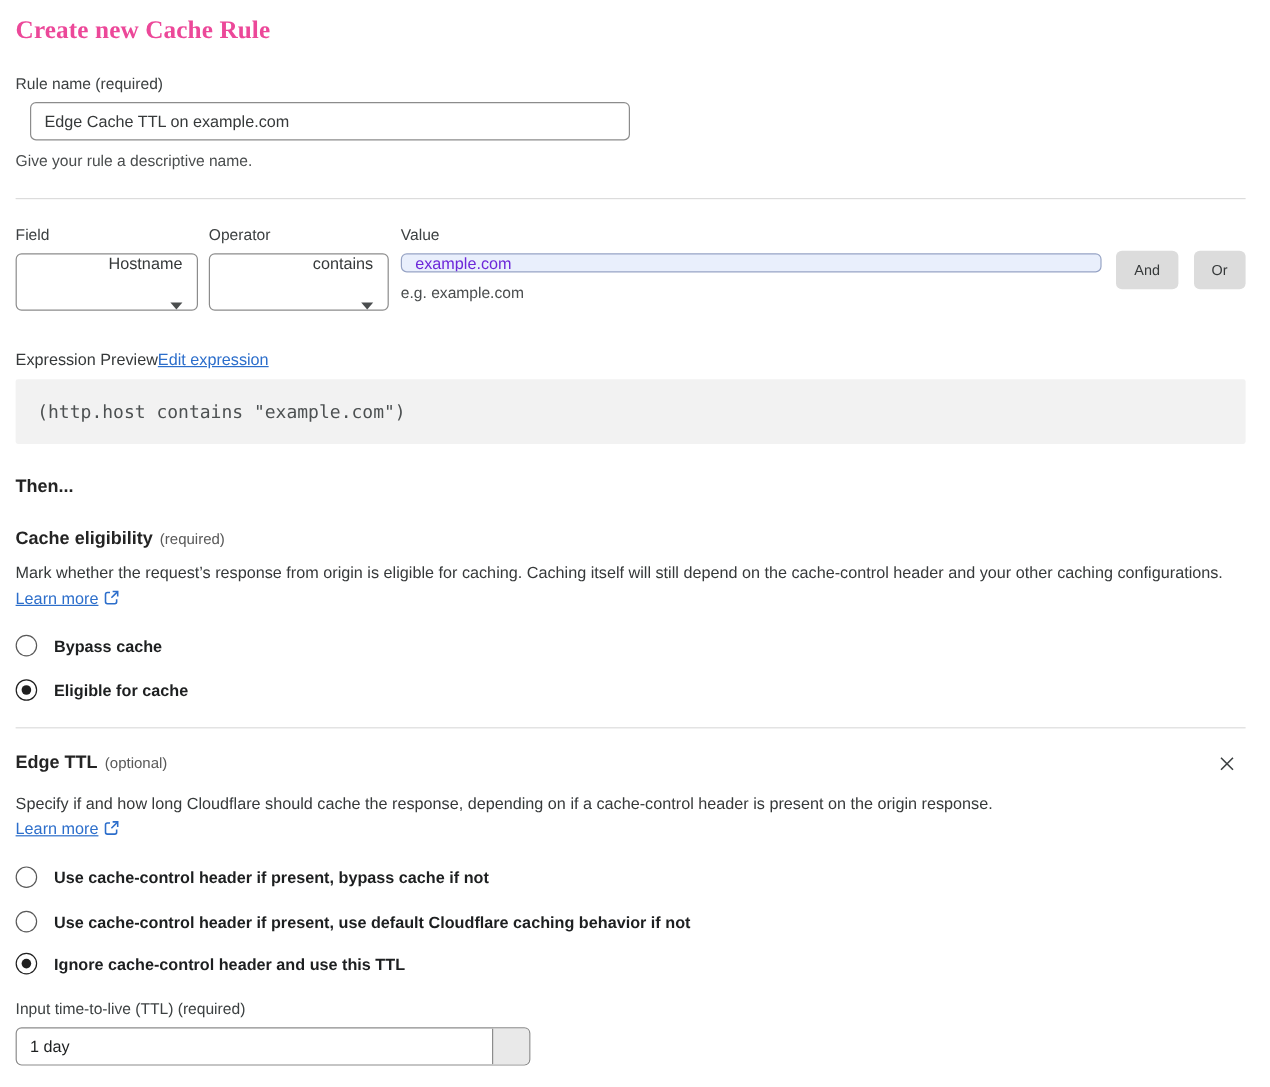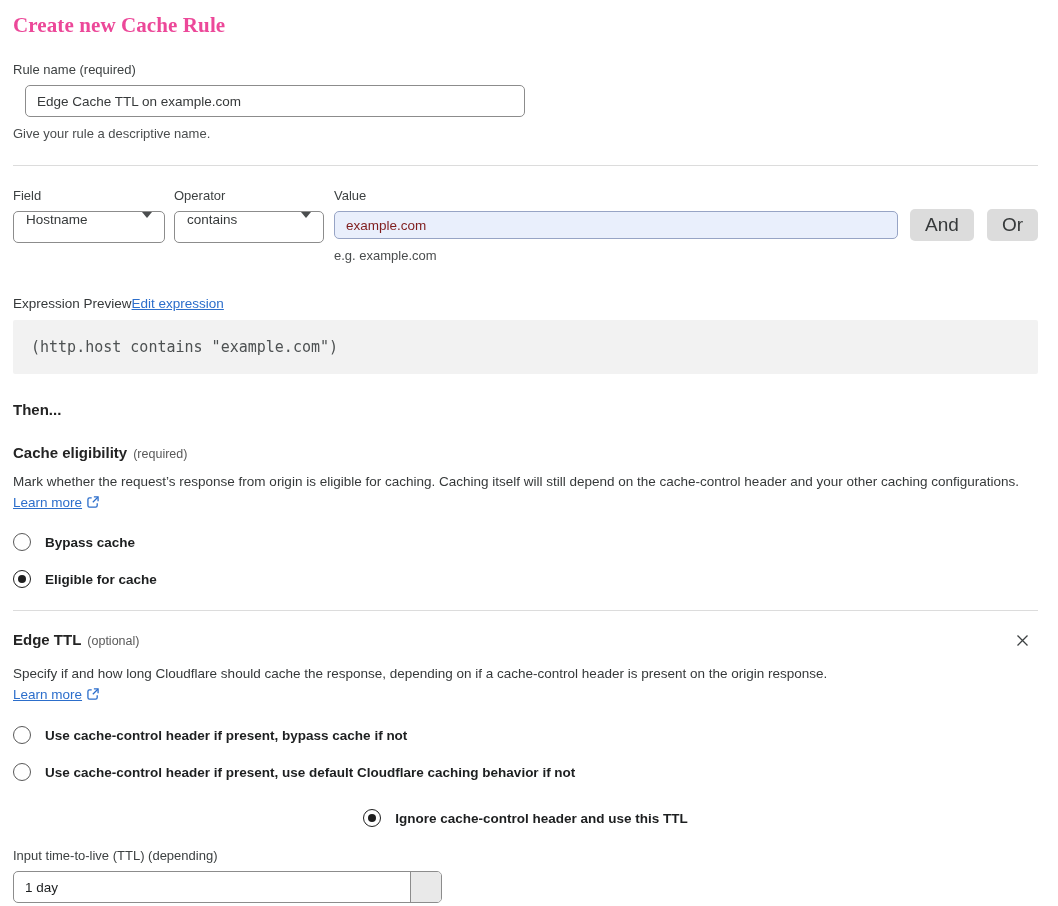--- a/index.html
+++ b/index.html
@@ -29,35 +29,35 @@
   .qualifier { font-size: 12.5px; font-weight: 400; color: #595959; margin-left: 6px; }
 
   
   .match-row { display: flex; gap: 9px; margin-top: 19px; }
   .col-field { width: 152px; flex: none; }
   .col-op { width: 150px; flex: none; margin-left: 0; }
   .col-value { flex: 1; margin-left: 1px; }
   .col-buttons { flex: none; display: flex; gap: 13px; align-items: flex-start; padding-top: 21px; margin-left: 3px; }
 
   .select-box {
-    height: 32px; border: 1px solid #8c8c8c; border-radius: 5px; background: #fff;
-    display: flex; align-items: flex-start; justify-content: space-between;
-    padding: 0 12px; cursor: pointer; font-size: 13.5px; color: #36393a;
+    height: 48px; border: 1px solid #8c8c8c; border-radius: 5px; background: #fff;
+    display: flex; align-items: flex-end; justify-content: space-between;
+    padding: 0 12px; cursor: pointer; font-size: 13.5px; color: #36393a; flex-direction: column;
   }
   .caret { width: 0; height: 0; border-left: 5px solid transparent; border-right: 5px solid transparent; border-top: 6px solid #4a4d4e; }
 
   .value-input {
-    height: 28px; width: 100%; border: 1px solid #97a4c5; border-radius: 5px;
-    background: #e9effc; padding: 0 11px; font-size: 13.5px; color: #7f1d1d;
+    height: 16px; width: 100%; border: 1px solid #97a4c5; border-radius: 5px;
+    background: #e9effc; padding: 0 11px; font-size: 13.5px; color: #6d28d9;
     font-family: inherit; outline: none;
   }
 
   .chip-btn {
     height: 32px; padding: 0 15px; border: none; border-radius: 5px;
-    background: #dcdcdc; color: #36393a; font-size: 19px; font-family: inherit;
+    background: #dcdcdc; color: #36393a; font-size: 12px; font-family: inherit;
     cursor: pointer;
   }
 
   
   .expr-head { display: flex; align-items: flex-end; margin-top: 33px; }
   .link { color: #2c6ecb; text-decoration: underline; font-size: 13.5px; cursor: pointer; }
   .expr-block {
     margin-top: 9px; background: #f2f2f2; border-radius: 2px;
     padding: 18px 18px; font-family: "DejaVu Sans Mono", "Liberation Mono", monospace;
     font-size: 15px; color: #4d5152;
@@ -203,27 +203,27 @@
     </p>
 
     <div class="opt-row" style="margin-top:21px;text-align:center;">
       <span class="radio"></span>
       <span class="opt-label">Use cache-control header if present, bypass cache if not</span>
     </div>
     <div class="opt-row" style="margin-top:19px;">
       <span class="radio"></span>
       <span class="opt-label">Use cache-control header if present, use default Cloudflare caching behavior if not</span>
     </div>
-    <div class="opt-row checked" style="margin-top:28px;justify-content:center;">
+    <div class="opt-row checked" style="margin-top:17px;">
       <span class="radio"></span>
       <span class="opt-label">Ignore cache-control header and use this TTL</span>
     </div>
 
     <div style="margin-top:21px;">
-      <label class="field-label">Input time-to-live (TTL) (depending)</label>
+      <label class="field-label">Input time-to-live (TTL) (required)</label>
       <div class="ttl-wrap">
         <div class="ttl-combo">
           <div class="ttl-text">1 day</div>
           <div class="ttl-btn">
             
           </div>
         </div>
       </div>
     </div>
   </div>

